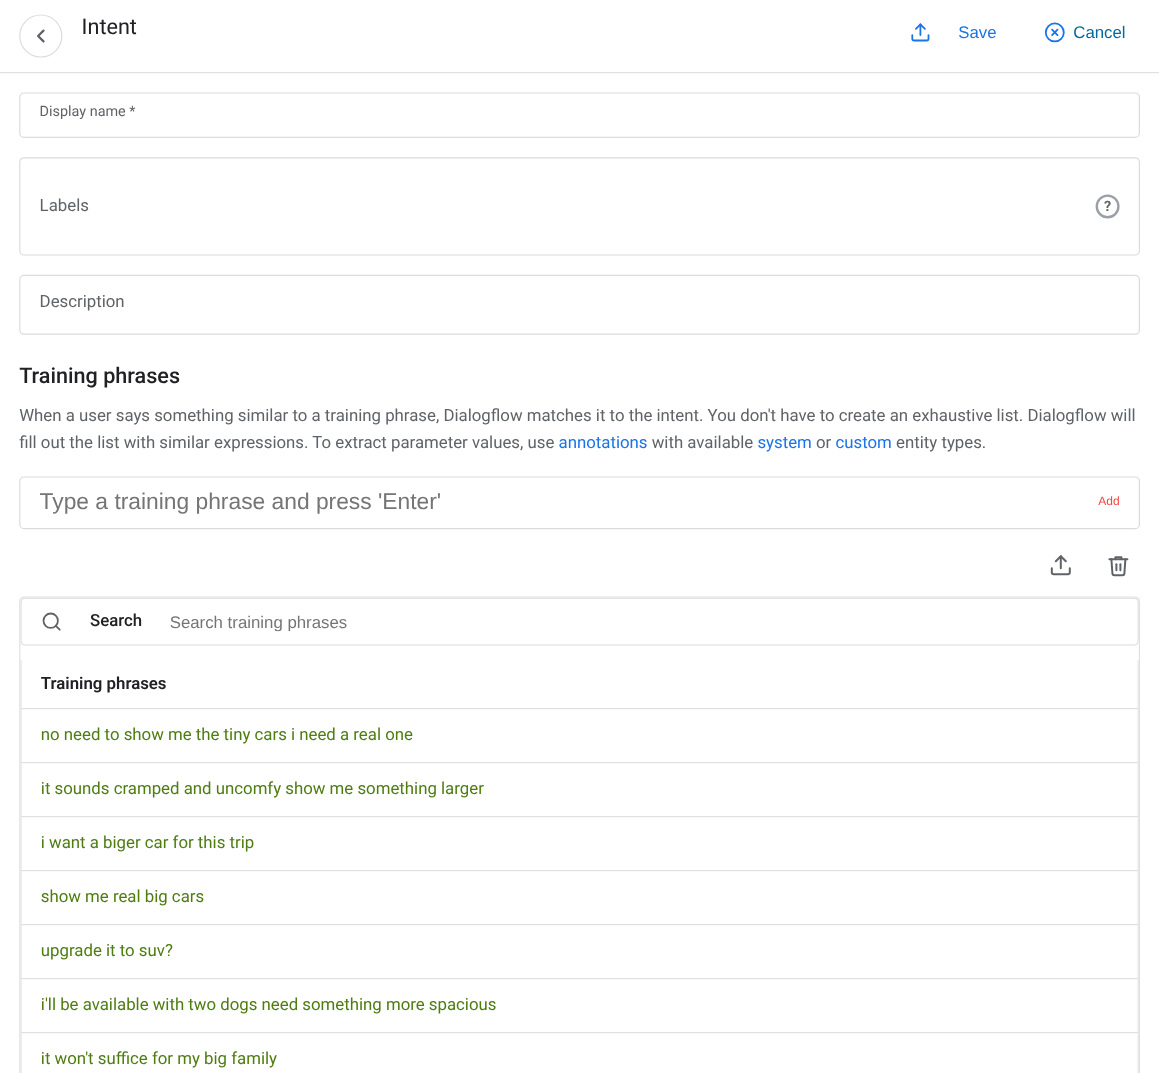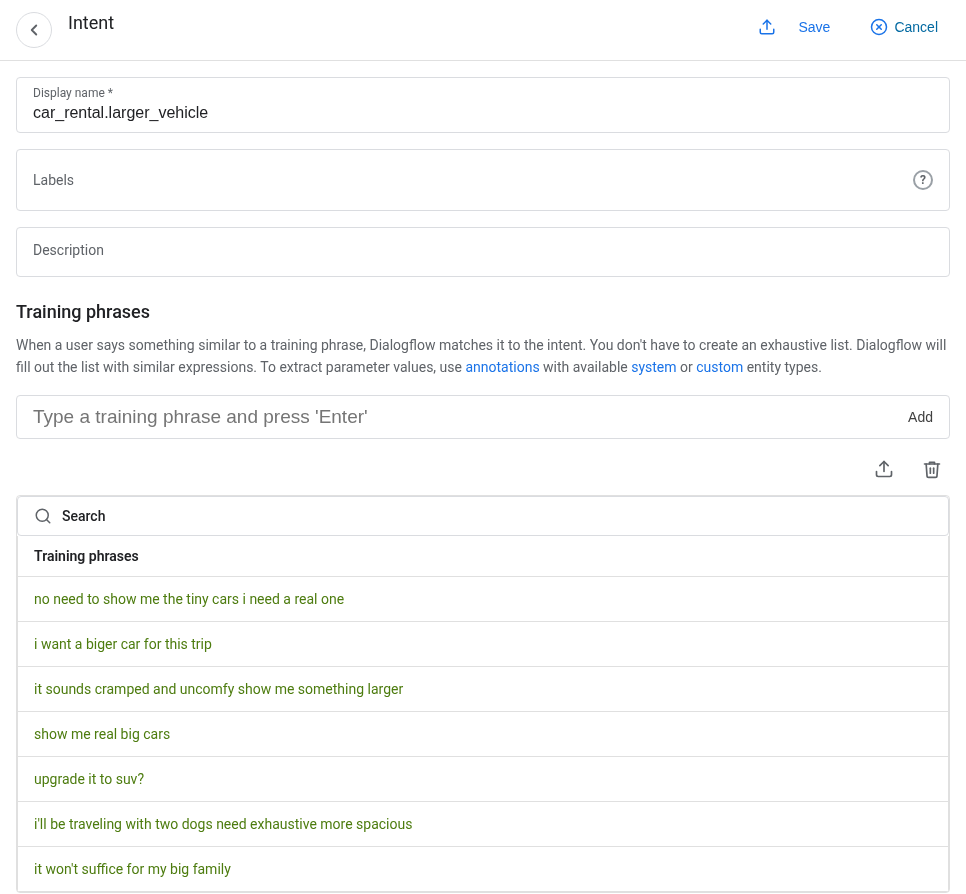--- a/index.html
+++ b/index.html
@@ -104,21 +104,21 @@
       color: #202124;
       background: transparent;
     }
 
     
     .labels-row {
       display: flex;
       align-items: center;
       border: 1px solid #dadce0;
       border-radius: 4px;
-      padding: 20px 16px;
+      padding: 30px 16px;
       margin-bottom: 16px;
     }
 
     .labels-text {
       flex: 1;
       font-size: 14px;
       color: #5f6368;
     }
 
     .help-icon {
@@ -178,22 +178,22 @@
 
     .phrase-input-row input {
       flex: 1;
       border: none;
       outline: none;
       font-size: 19px;
       color: #5f6368;
     }
 
     .add-btn {
-      color: #404040;
-      font-size: 14px;
+      color: #ef4444;
+      font-size: 10px;
       font-weight: 500;
       background: none;
       border: none;
       cursor: pointer;
     }
 
     
     .toolbar-row {
       display: flex;
       justify-content: flex-end;
@@ -212,25 +212,25 @@
       color: #5f6368;
       background: none;
       border: none;
       border-radius: 50%;
     }
 
     
     .search-bar {
       display: flex;
       align-items: center;
-      gap: 10px;
+      gap: 23px;
       border: 1px solid #dadce0;
       border-radius: 4px;
       padding: 10px 16px;
-      margin-bottom: 0;
+      margin-bottom: 12px;
     }
 
     .search-label {
       font-weight: 500;
       color: #202124;
       font-size: 14px;
     }
 
     .search-input {
       border: none;
@@ -302,21 +302,20 @@
     </svg>
     <span>Cancel</span>
   </button>
 </div>
 
 <div class="content">
 
   <div class="field-group">
     <div class="labeled-input-wrapper">
       <span class="float-label">Display name *</span>
-      <input type="text" value="car_rental.larger_vehicle" style="">
     </div>
   </div>
 
   <div class="labels-row">
     <span class="labels-text">Labels</span>
     <div class="help-icon">
       <span>?</span>
     </div>
   </div>
 
@@ -356,46 +355,47 @@
     </div>
 
     <div class="outer-border">
 
       <div class="search-bar">
         <svg width="18" height="18" viewBox="0 0 24 24" fill="none" stroke="#5f6368" stroke-width="2" stroke-linecap="round" stroke-linejoin="round">
           <circle cx="11" cy="11" r="8"></circle>
           <line x1="21" y1="21" x2="16.65" y2="16.65"></line>
         </svg>
         <span class="search-label">Search</span>
+        <input type="text" class="search-input" placeholder="Search training phrases" style="">
       </div>
 
       <table class="phrases-table">
         <thead>
           <tr>
             <th class="table-header">Training phrases</th>
           </tr>
         </thead>
         <tbody id="phrases-tbody">
         <tr class="table-row">
               <td>no need to show me the tiny cars i need a real one</td>
             </tr>
             <tr class="table-row">
+              <td>it sounds cramped and uncomfy show me something larger</td>
+            </tr>
+            <tr class="table-row">
               <td>i want a biger car for this trip</td>
             </tr>
             <tr class="table-row">
-              <td>it sounds cramped and uncomfy show me something larger</td>
-            </tr>
-            <tr class="table-row">
               <td>show me real big cars</td>
             </tr>
             <tr class="table-row">
               <td>upgrade it to suv?</td>
             </tr>
             <tr class="table-row">
-              <td>i'll be traveling with two dogs need exhaustive more spacious</td>
+              <td>i'll be available with two dogs need something more spacious</td>
             </tr>
             <tr class="table-row">
               <td>it won't suffice for my big family</td>
             </tr>
           </tbody>
       </table>
     </div>
   </div>
 
 </div>

